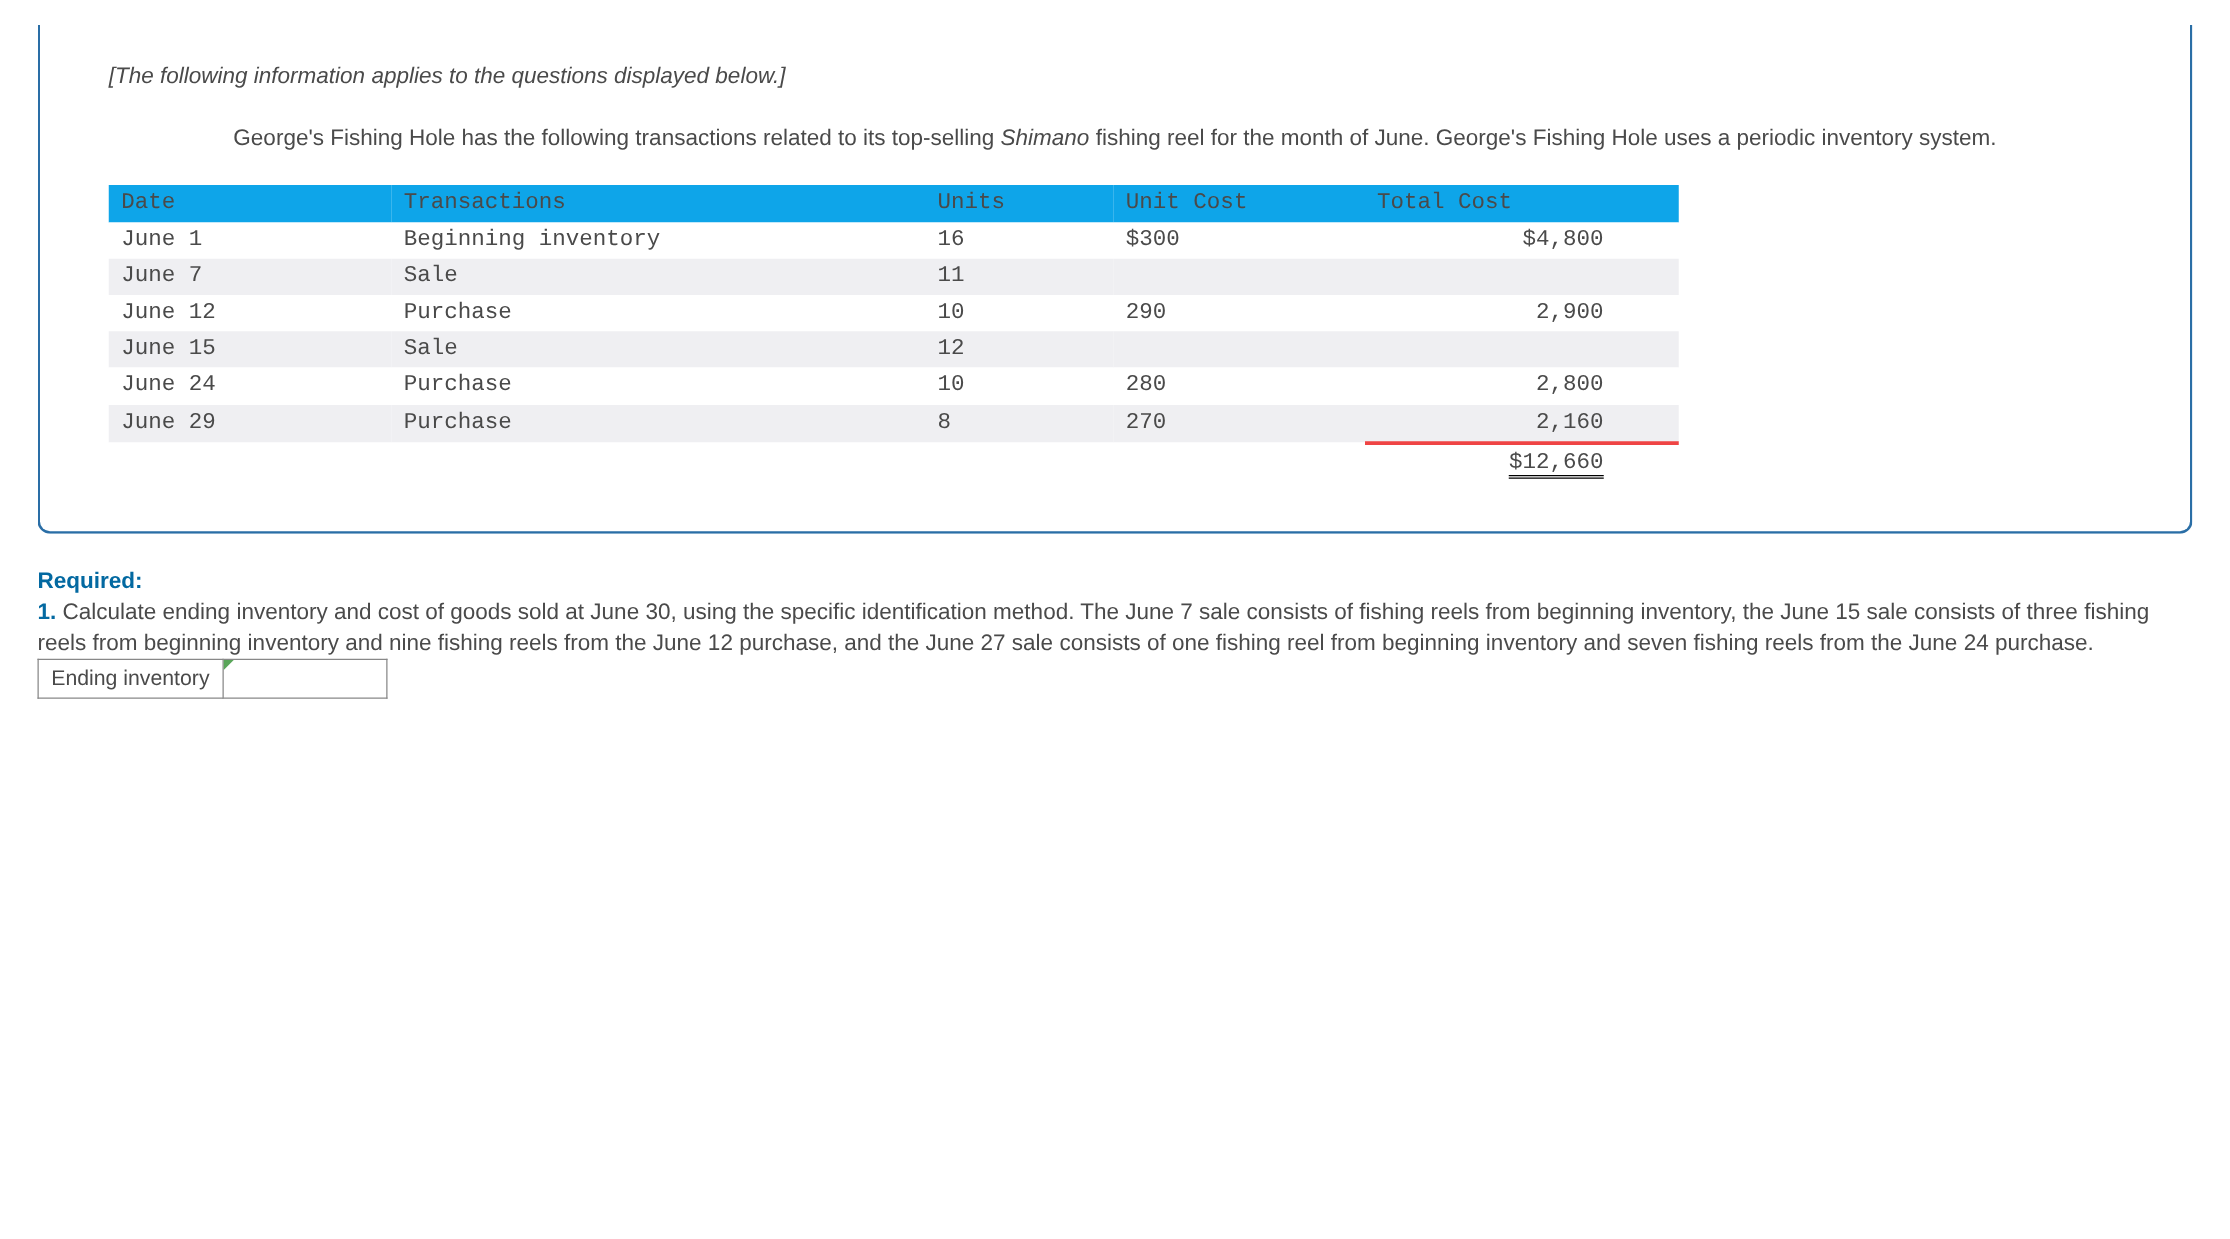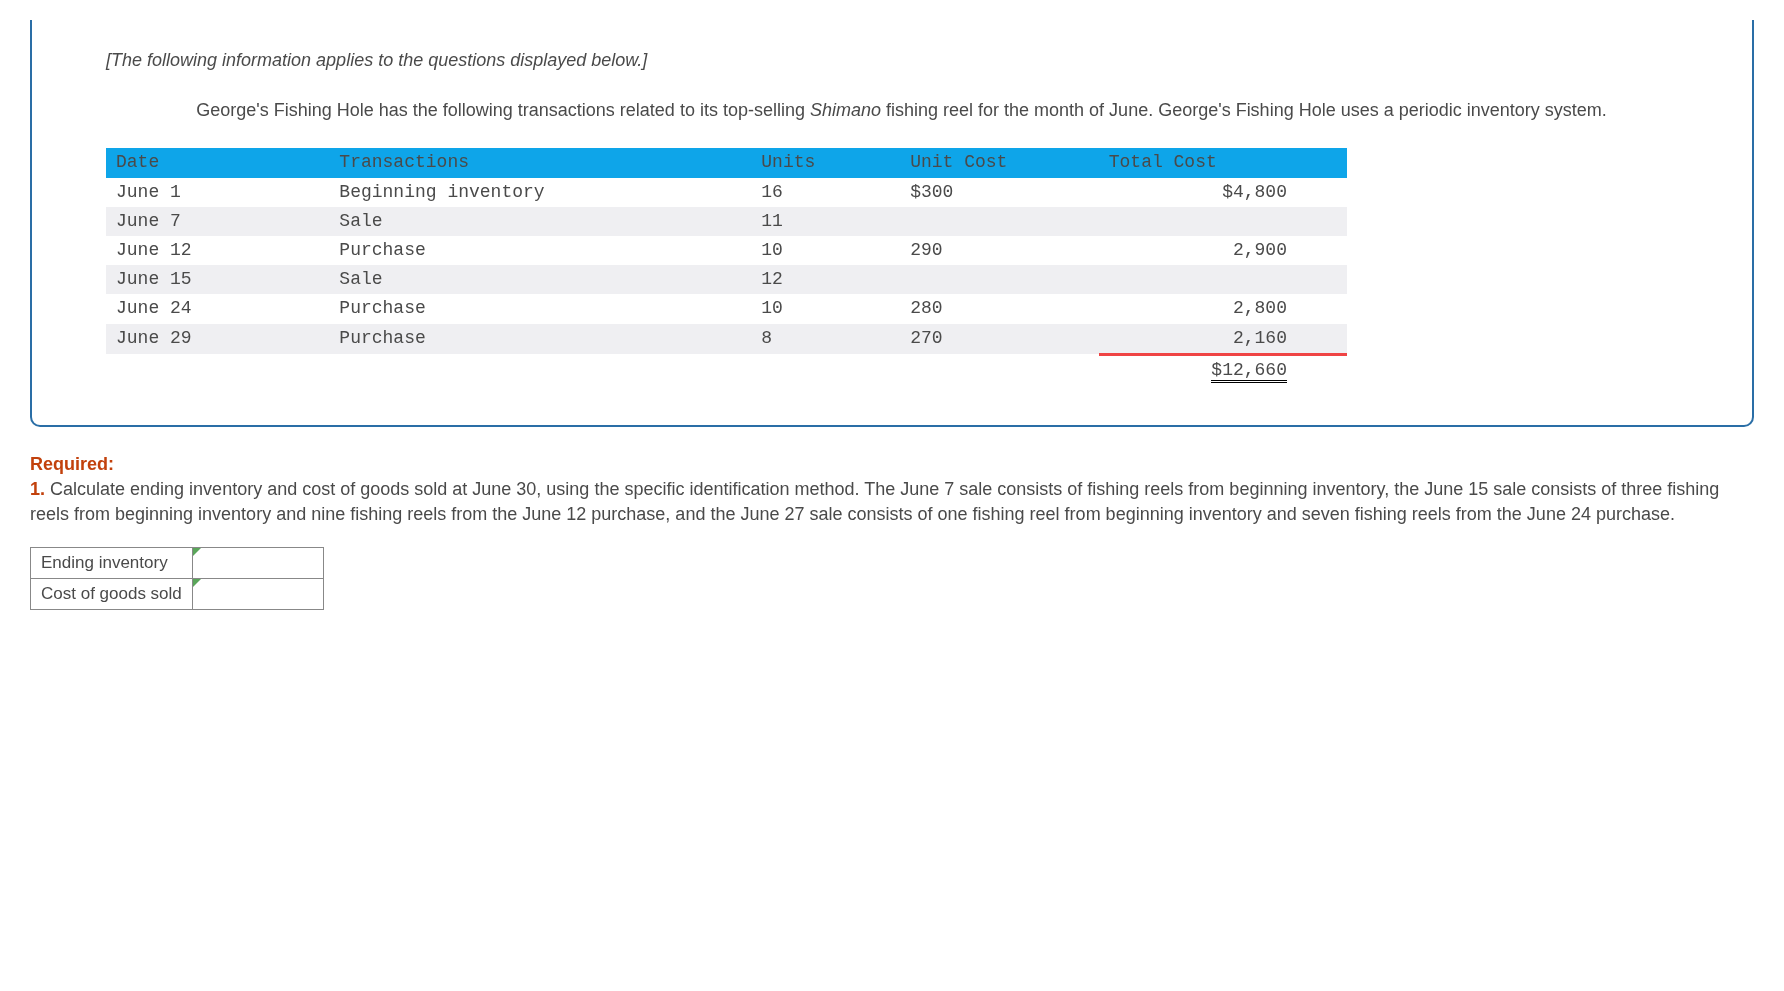--- a/index.html
+++ b/index.html
@@ -7,21 +7,21 @@
     color: #4a4a4a;
     margin: 0;
     padding: 20px 30px;
     font-size: 18px;
     line-height: 1.4;
   }
   .card {
     border: 2px solid #2a6ea6;
     border-top: none;
     border-radius: 0 0 10px 10px;
-    padding: 10px 55px 40px 74px;
+    padding: 10px 55px 40px 55px;
     margin-bottom: 25px;
   }
   .instruction {
     font-style: italic;
     margin-bottom: 25px;
   }
   .intro {
     margin-bottom: 25px;
     text-align: center;
   }
@@ -58,25 +58,24 @@
     text-align: right;
     padding-right: 60px !important;
   }
   .dbl-underline {
     border-bottom: 3px double #000;
   }
   .required {
     margin-top: 20px;
   }
   .required b {
-    color: #c2410c;
+    color: #0369a1;
   }
   .answer-table {
     border-collapse: collapse;
-    margin-top: 20px;
     font-size: 17px;
   }
   .answer-table td {
     border: 1px solid #888;
     padding: 3px 10px;
   }
   .answer-table td.input-cell {
     width: 130px;
     position: relative;
     padding: 0;
@@ -181,21 +180,14 @@
 
 <table class="answer-table">
   <tbody>
       <tr>
     <td>Ending inventory</td>
     <td class="input-cell">
       <span class="corner-mark"></span>
       <input type="text" style="">
     </td>
   </tr>
-  <tr>
-    <td>Cost of goods sold</td>
-    <td class="input-cell">
-      <span class="corner-mark"></span>
-      <input type="text" style="">
-    </td>
-  </tr>
 </tbody>
   </table>
 
 </body></html>

